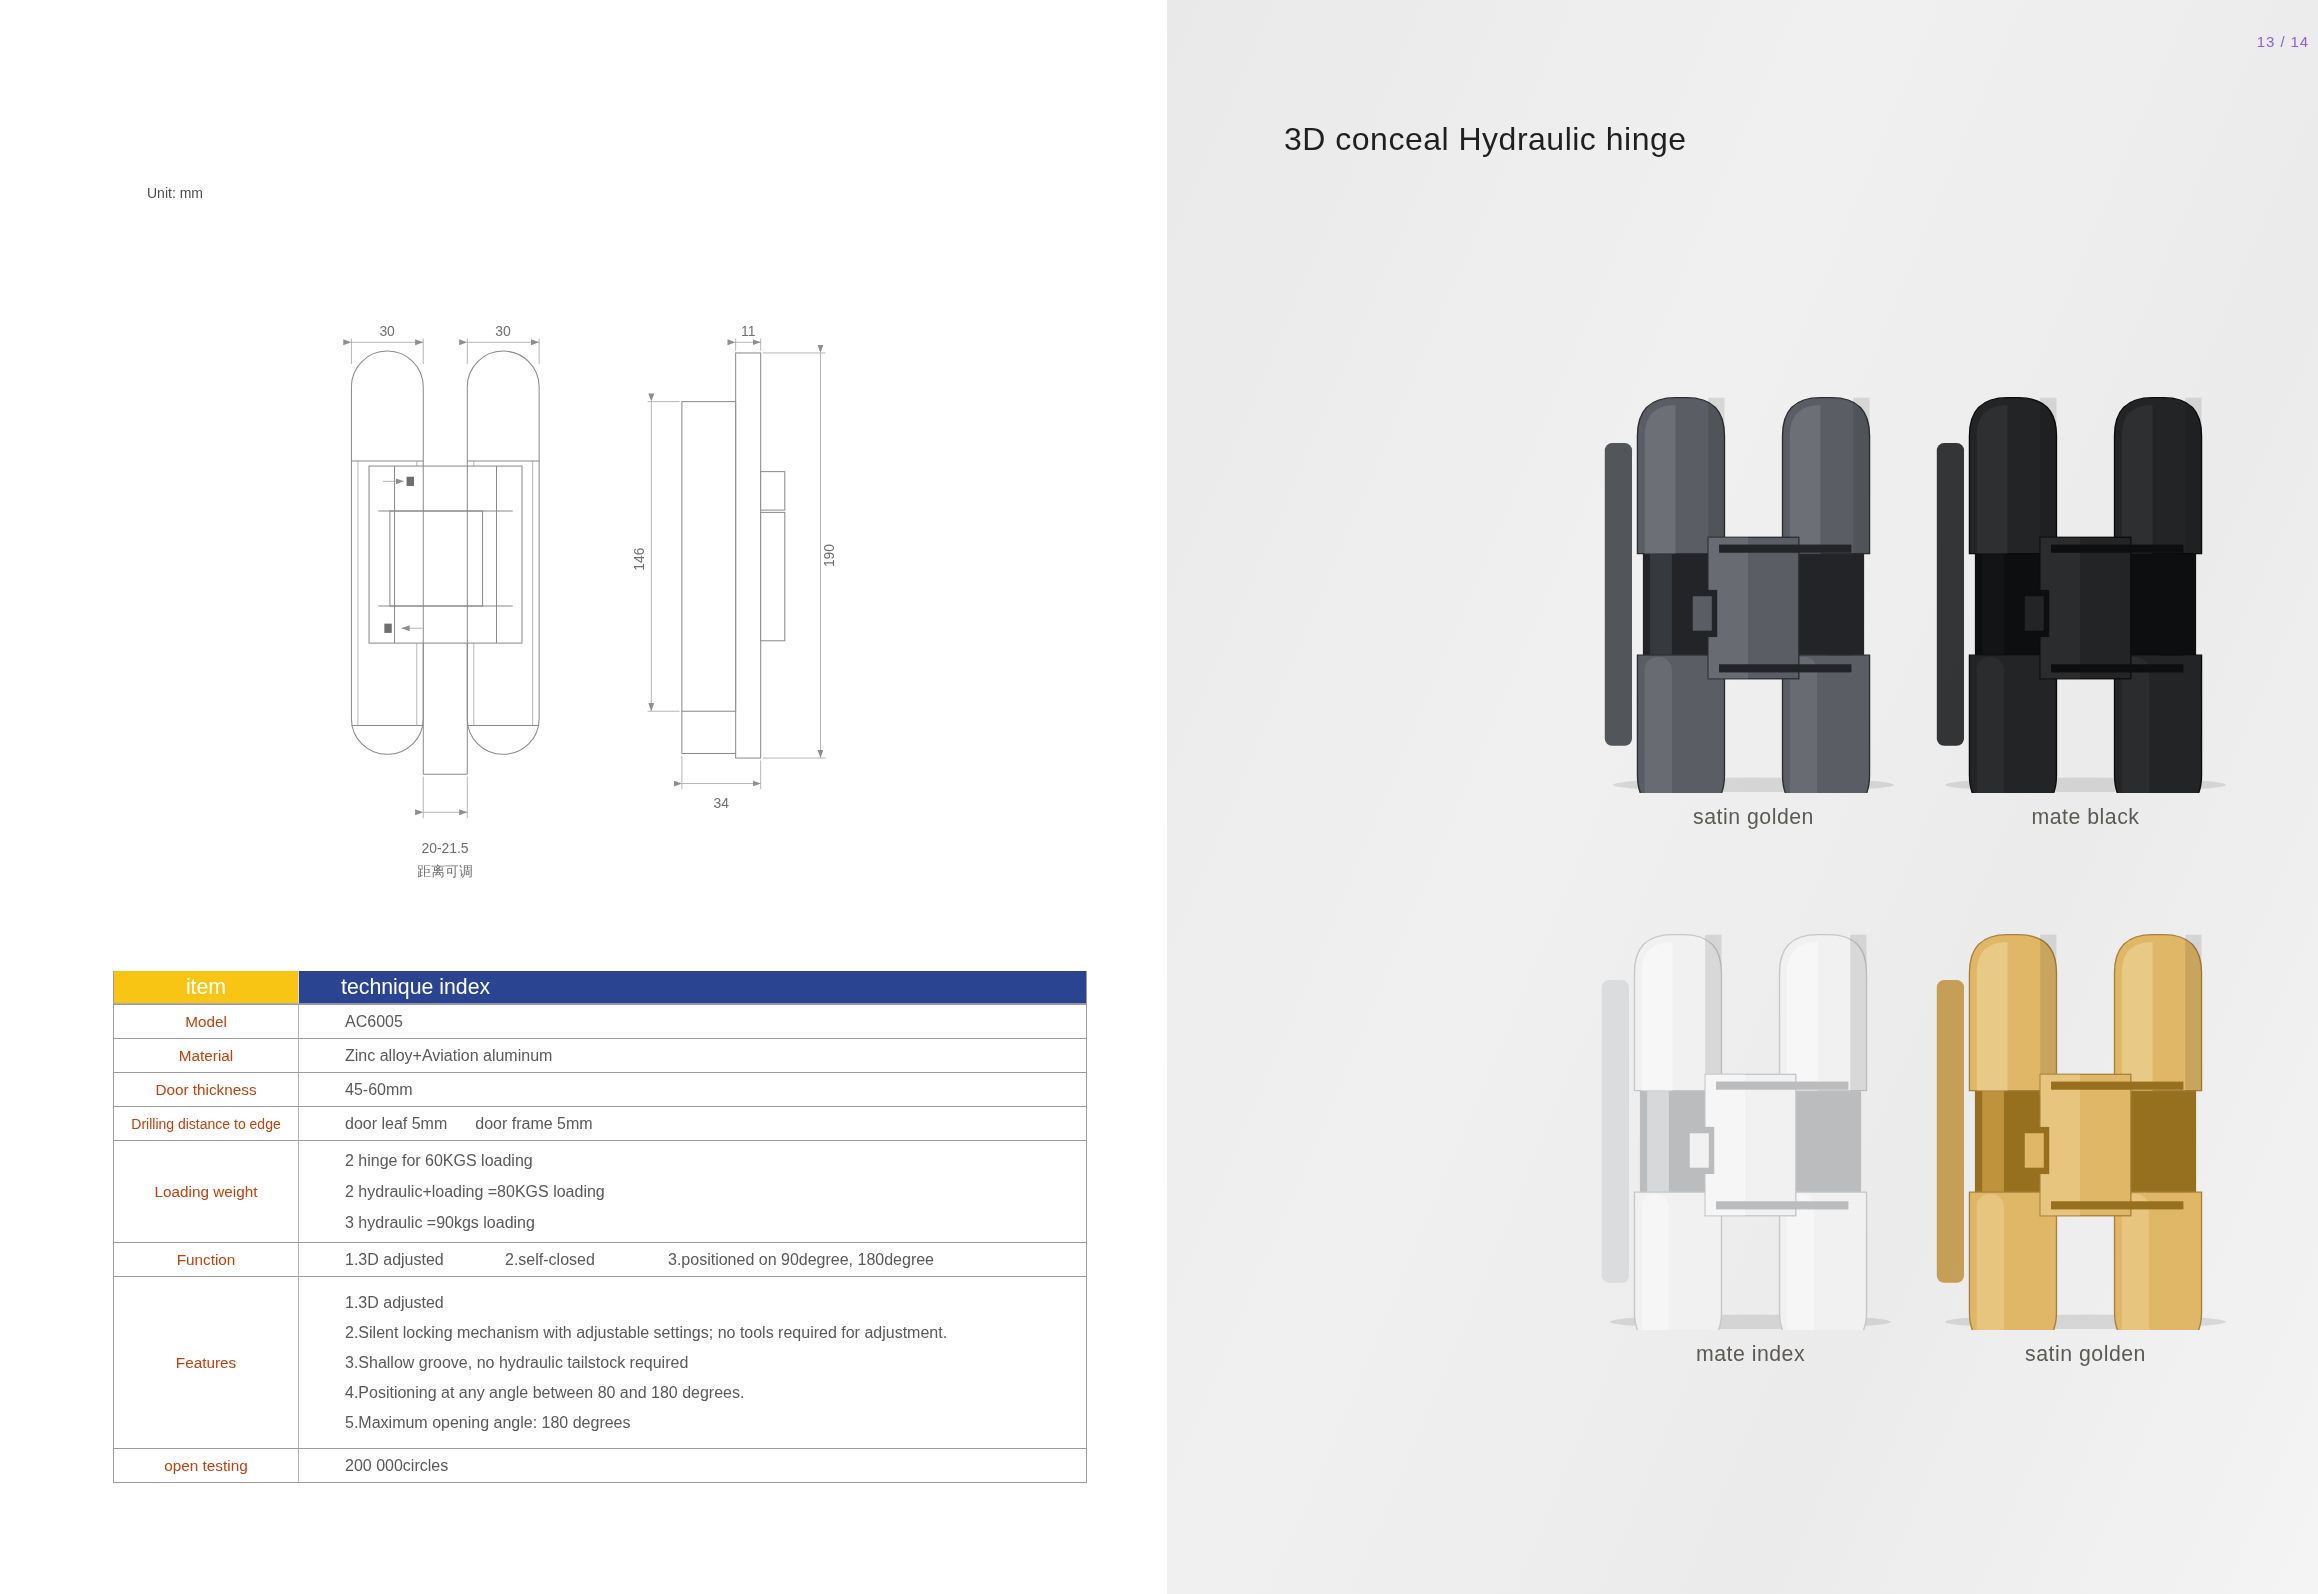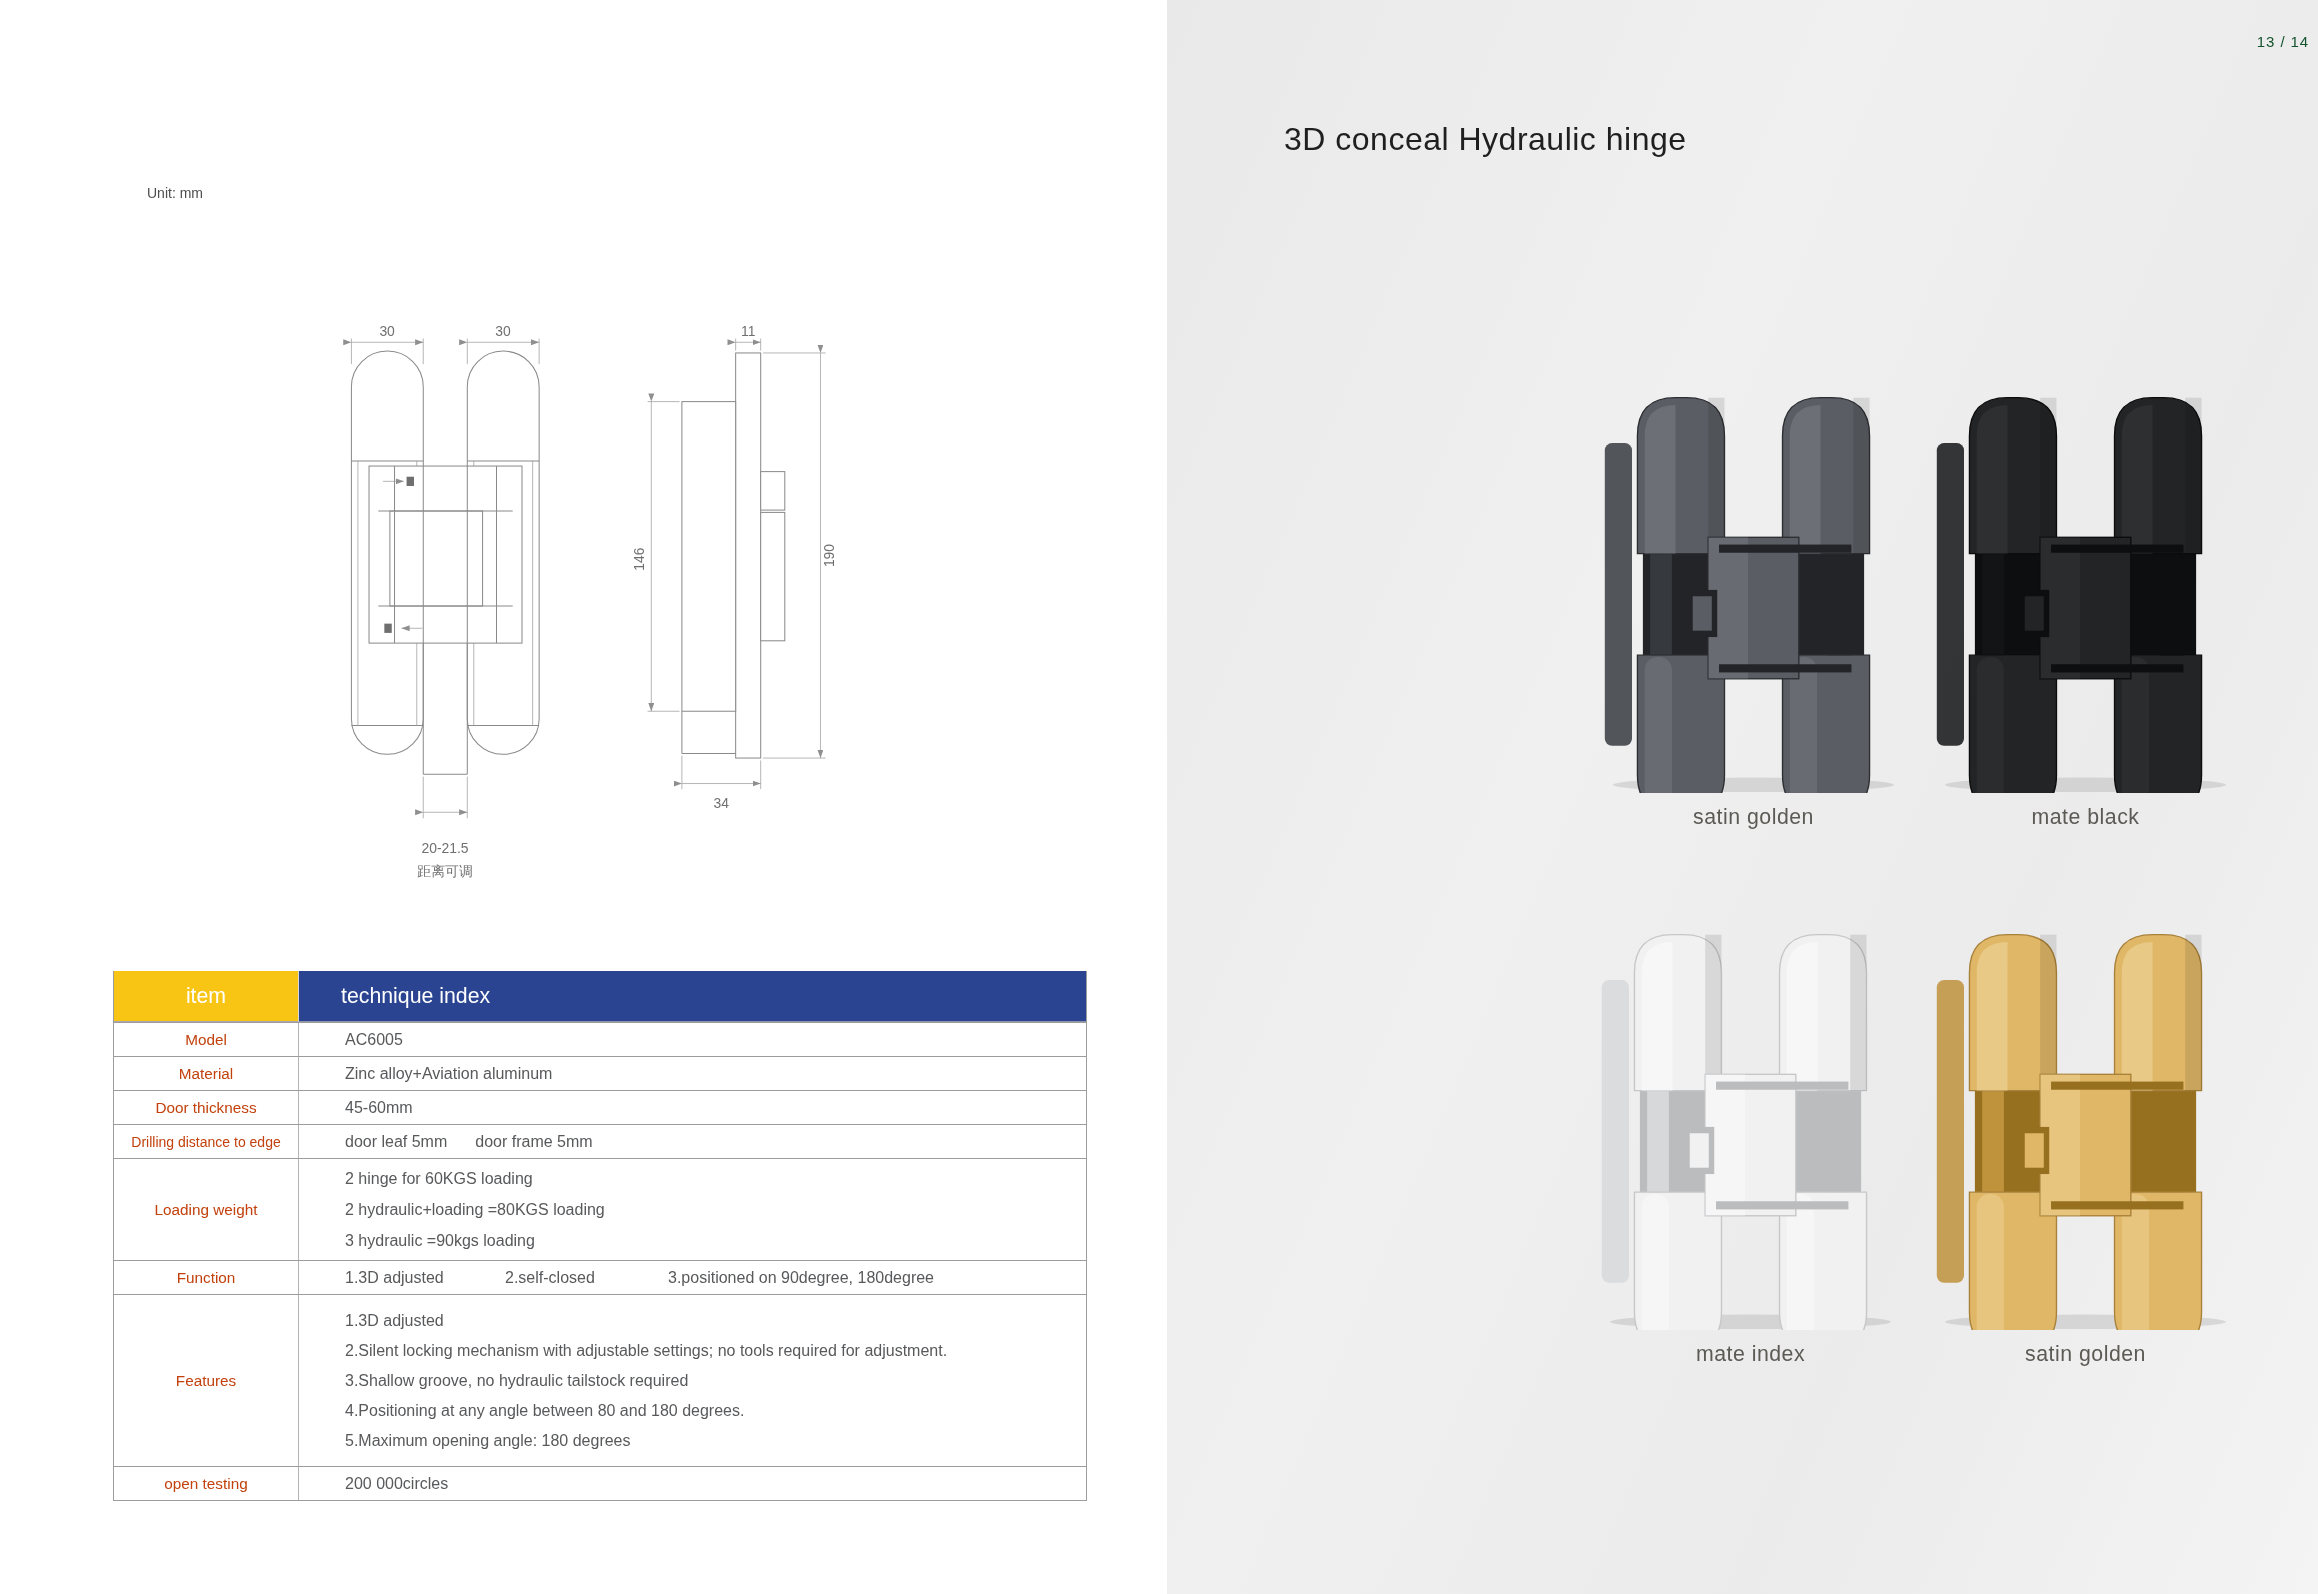--- a/index.html
+++ b/index.html
@@ -4,21 +4,21 @@
 <style>
   * { margin:0; padding:0; box-sizing:border-box; }
   html,body { width:2333px; height:1594px; background:#ffffff;
               font-family:"Liberation Sans", sans-serif; }
   #page { position:relative; width:2333px; height:1594px; overflow:hidden; background:#ffffff; }
 
   
   #right-panel { position:absolute; left:1167px; top:0; width:1167px; height:1594px;
     background:linear-gradient(113deg,#e9e9e9 0%,#f0f0f0 38%,#ebebeb 68%,#f4f4f4 100%); }
   #page-number { position:absolute; left:2198px; top:33px; width:111px; text-align:right;
-    font-size:15px; color:#14532d; letter-spacing:0.9px; }
+    font-size:15px; color:#8b5cf6; letter-spacing:0.9px; }
   #main-title { position:absolute; left:1284px; top:121px; font-size:32px; color:#1f1f1f;
     letter-spacing:0.5px; font-weight:400; }
 
   
   .product { position:absolute; width:315px; text-align:center; }
   .hinge-slot { width:315px; height:408px; }
   .hinge-slot svg { width:100%; height:100%; }
   .product-label { margin-top:12px; font-size:21.3px; color:#5c5a55; letter-spacing:0.5px; }
   #product-0 { left:1596px; top:385px; }
   #product-1 { left:1928px; top:385px; }
@@ -37,21 +37,21 @@
   
   #spec-table { position:absolute; left:113px; top:971px; width:974px;
     border:1.4px solid #9c9c9c; border-top:none; background:#ffffff; }
   .trow { display:flex; border-top:1.4px solid #9c9c9c; }
   .trow:first-child { border-top:none; }
   .tcell-l { width:185px; flex:0 0 185px; display:flex; align-items:center; justify-content:center;
     border-right:1.4px solid #b3b3b3; color:#c2410c; font-size:15.3px; text-align:center; }
   .tcell-r { flex:1; display:flex; align-items:center; color:#58595b; font-size:16px;
     padding-left:46px; }
   .tcell-r.multiline { flex-direction:column; align-items:flex-start; justify-content:center; }
-  .h72{height:51px}.h73{height:34px}.h74{height:34px}.h220{height:102px}.h370{height:172px}
+  .h72{height:33px}.h73{height:34px}.h74{height:34px}.h220{height:102px}.h370{height:172px}
   #header-row { border-top:none; }
   #header-item { width:185px; flex:0 0 185px; display:flex; align-items:center; justify-content:center;
     color:#ffffff; font-size:21.3px; border-right:1.4px solid #d8d8d8; border-bottom:1.9px solid #a8a8b0; }
   #header-index { flex:1; display:flex; align-items:center; padding-left:42px; color:#ffffff;
     font-size:21.3px; border-bottom:1.9px solid #8e93a8; }
   .line34 { line-height:31px; white-space:nowrap; }
   .featline { line-height:30px; white-space:nowrap; }
   .fn-part1 { display:inline-block; width:160px; }
   .fn-part2 { display:inline-block; width:163px; }
   .drill-gap { display:inline-block; width:28px; }

